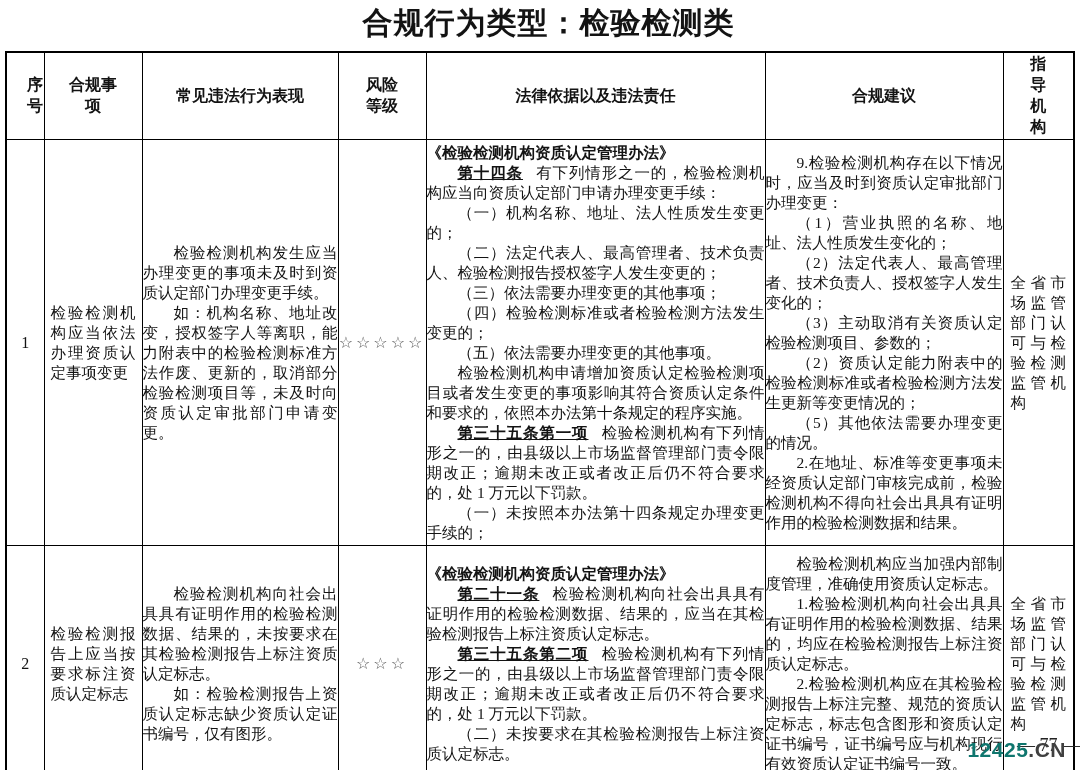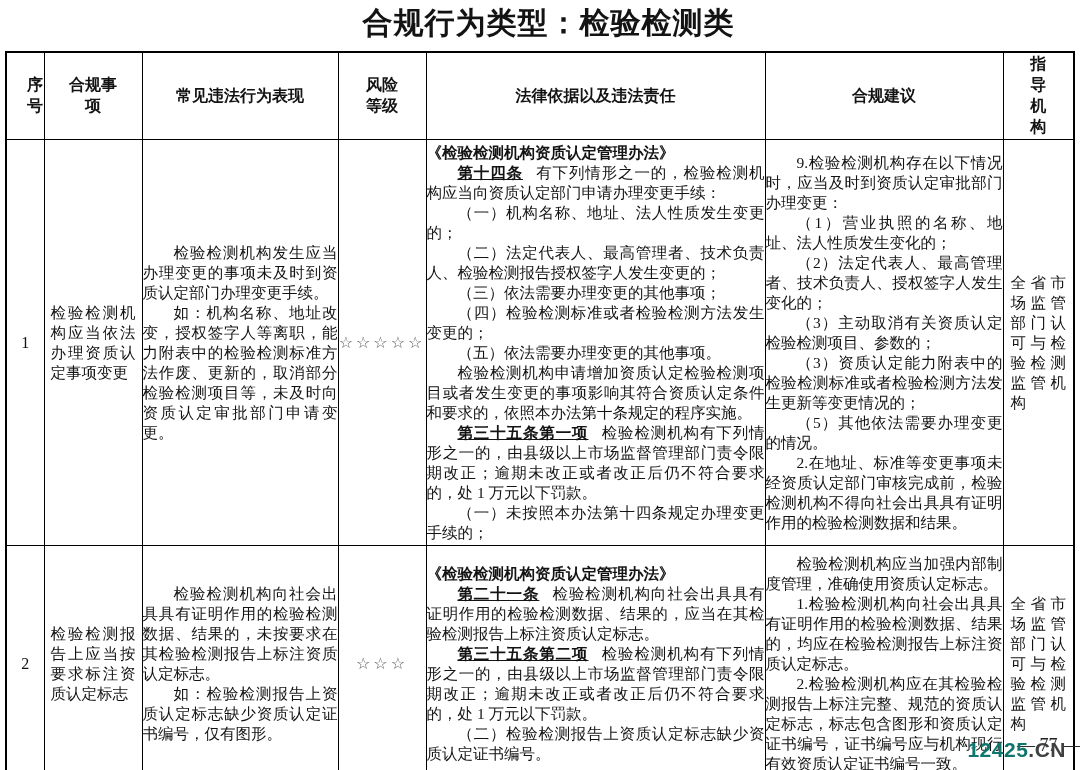--- a/index.html
+++ b/index.html
@@ -144,39 +144,39 @@
           <p class="para">（五）依法需要办理变更的其他事项。</p>
           <p class="para">检验检测机构申请增加资质认定检验检测项目或者发生变更的事项影响其符合资质认定条件和要求的，依照本办法第十条规定的程序实施。</p>
           <p class="para"><b class="gap">第三十五条第一项</b>检验检测机构有下列情形之一的，由县级以上市场监督管理部门责令限期改正；逾期未改正或者改正后仍不符合要求的，处 1 万元以下罚款。</p>
           <p class="para">（一）未按照本办法第十四条规定办理变更手续的；</p>
         </td>
         <td class="cell-advice">
           <p class="para">9.检验检测机构存在以下情况时，应当及时到资质认定审批部门办理变更：</p>
           <p class="para">（1）营业执照的名称、地址、法人性质发生变化的；</p>
           <p class="para">（2）法定代表人、最高管理者、技术负责人、授权签字人发生变化的；</p>
           <p class="para">（3）主动取消有关资质认定检验检测项目、参数的；</p>
-          <p class="para">（3）资质认定能力附表中的检验检测标准或者检验检测方法发生更新等变更情况的；</p>
+          <p class="para">（2）资质认定能力附表中的检验检测标准或者检验检测方法发生更新等变更情况的；</p>
           <p class="para">（5）其他依法需要办理变更的情况。</p>
           <p class="para">2.在地址、标准等变更事项未经资质认定部门审核完成前，检验检测机构不得向社会出具具有证明作用的检验检测数据和结果。</p>
         </td>
         <td class="cell-agency">全省市场监管部门认可与检验检测监管机构</td>
       </tr>
       <tr class="row-2">
         <td class="cell-no">2</td>
         <td class="cell-matter">检验检测报告上应当按要求标注资质认定标志</td>
         <td class="cell-behavior">
           <p class="para">检验检测机构向社会出具具有证明作用的检验检测数据、结果的，未按要求在其检验检测报告上标注资质认定标志。</p>
           <p class="para">如：检验检测报告上资质认定标志缺少资质认定证书编号，仅有图形。</p>
         </td>
         <td class="cell-risk">☆☆☆</td>
         <td class="cell-legal">
           <p class="para flush"><b>《检验检测机构资质认定管理办法》</b></p>
           <p class="para"><b class="gap">第二十一条</b>检验检测机构向社会出具具有证明作用的检验检测数据、结果的，应当在其检验检测报告上标注资质认定标志。</p>
           <p class="para"><b class="gap">第三十五条第二项</b>检验检测机构有下列情形之一的，由县级以上市场监督管理部门责令限期改正；逾期未改正或者改正后仍不符合要求的，处 1 万元以下罚款。</p>
-          <p class="para">（二）检验检测报告上资质认定标志缺少资质认定证书编号。</p>
+          <p class="para">（二）未按要求在其检验检测报告上标注资质认定标志。</p>
         </td>
         <td class="cell-advice">
           <p class="para">检验检测机构应当加强内部制度管理，准确使用资质认定标志。</p>
           <p class="para">1.检验检测机构向社会出具具有证明作用的检验检测数据、结果的，均应在检验检测报告上标注资质认定标志。</p>
           <p class="para">2.检验检测机构应在其检验检测报告上标注完整、规范的资质认定标志，标志包含图形和资质认定证书编号，证书编号应与机构现行有效资质认定证书编号一致。</p>
         </td>
         <td class="cell-agency">全省市场监管部门认可与检验检测监管机构</td>
       </tr>
     </tbody>
 </table>

